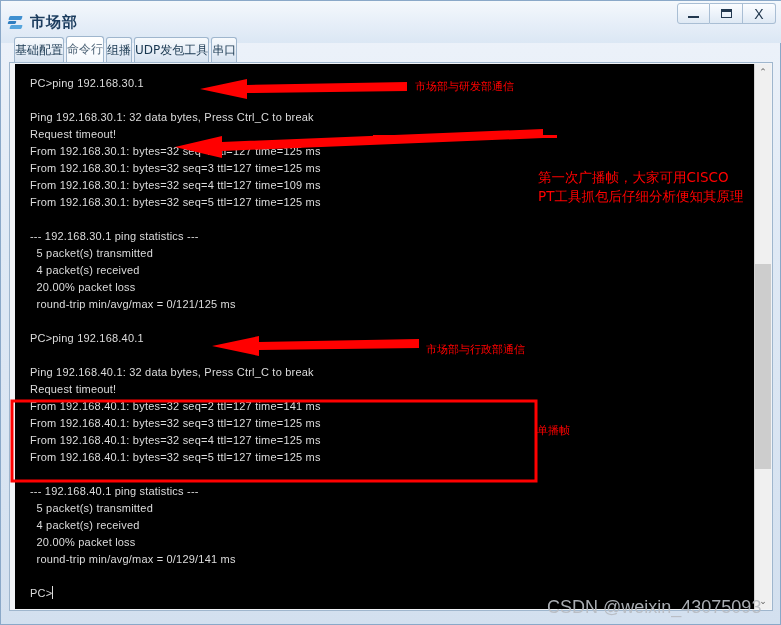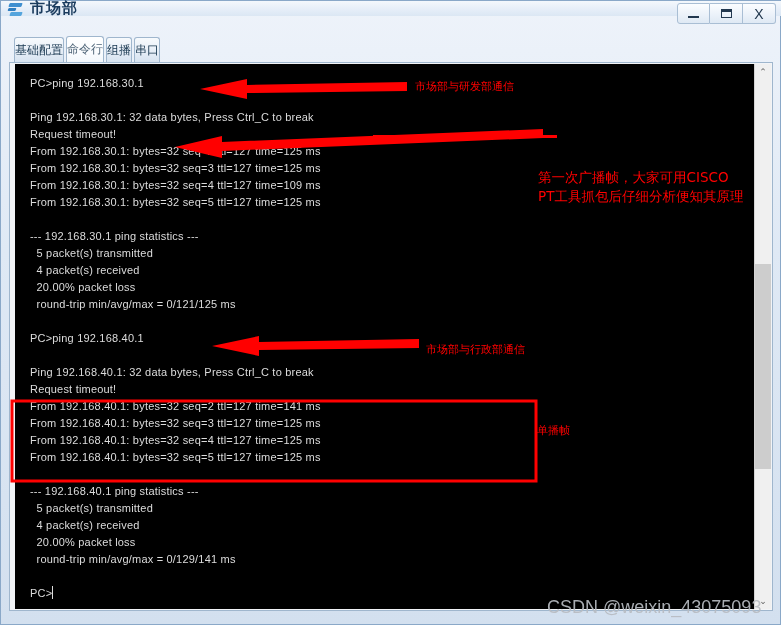--- a/index.html
+++ b/index.html
@@ -22,21 +22,21 @@
     box-sizing: border-box;
     background: linear-gradient(to bottom, #eef3fa 0%, #dfe9f5 40%, #d3e0ef 100%);
     border: 1px solid #8aa8c8;
   }
 
   
   #titlebar {
     position: absolute;
     left: 0; top: 0;
     width: 781px;
-    height: 15px;
+    height: 42px;
     box-sizing: border-box;
     background: linear-gradient(to bottom, #f4f8fc 0%, #e6eef8 55%, #dbe7f4 100%);
     display: flex;
     align-items: center;
   }
   #title-icon {
     margin-left: 6px;
     width: 18px;
     height: 18px;
     position: relative;
@@ -281,20 +281,23 @@
     <div class="tab">
       <span>基础配置</span>
     </div>
     <div class="tab active">
       <span>命令行</span>
     </div>
     <div class="tab">
       <span>组播</span>
     </div>
     <div class="tab">
+      <span>UDP发包工具</span>
+    </div>
+    <div class="tab">
       <span>串口</span>
     </div>
   </div>
 
   <div id="terminal-wrap">
     <div id="terminal">
       <pre id="console-text">PC&gt;ping 192.168.30.1
 
 Ping 192.168.30.1: 32 data bytes, Press Ctrl_C to break
 Request timeout!

